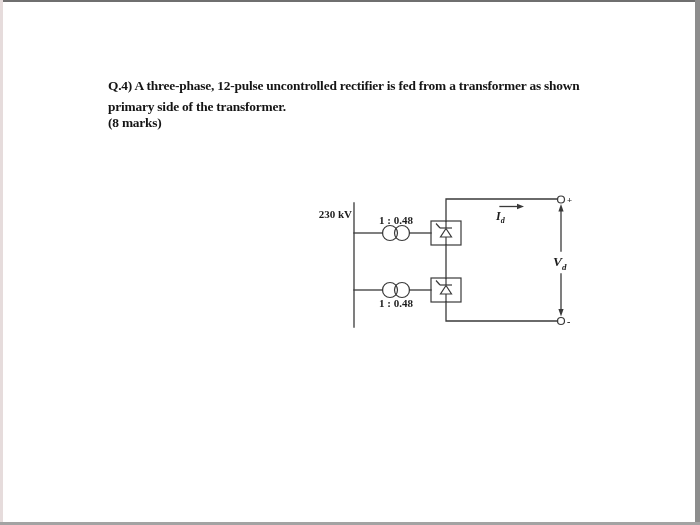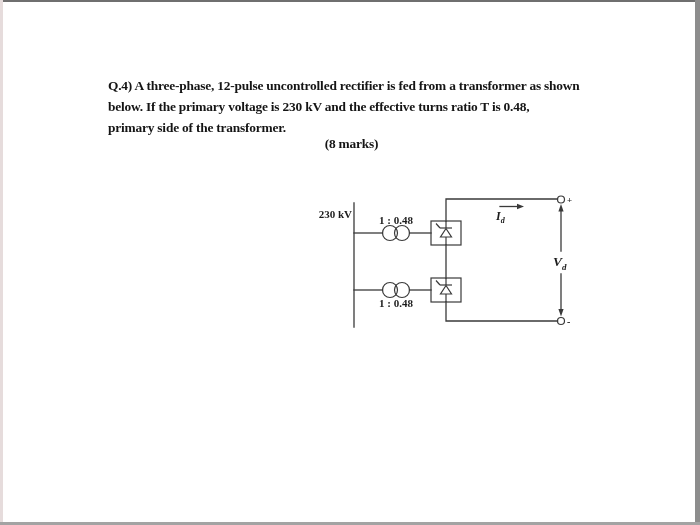--- a/index.html
+++ b/index.html
@@ -15,42 +15,41 @@
   .edge-bottom{position:absolute;bottom:0;left:0;width:700px;height:3px;background:#a3a3a3;}
 
   
   .question{
     position:absolute;left:108px;top:46px;width:487px;
     font-size:13.4px;line-height:21px;font-weight:bold;
     letter-spacing:-0.2px;color:#151515;margin-top:29px;
   }
   .q-line{white-space:nowrap;}
   .q-line sub{font-size:0.68em;line-height:0;}
-  .marks-line{text-align:center;margin-top:-5px;}
+  .marks-line{text-align:left;margin-top:-5px;}
 
   
   .diagram{position:absolute;left:310px;top:185px;width:310px;height:155px;}
   .diagram svg{display:block;width:310px;height:155px;}
   .wire{stroke:#3a3a3a;stroke-width:1.3;fill:none;stroke-linecap:square;}
   .sym{stroke:#3a3a3a;stroke-width:1.2;fill:none;}
   .ah{fill:#3a3a3a;stroke:none;}
   .dtext{fill:#1c1c1c;stroke:none;font-family:"Liberation Serif",serif;font-weight:bold;}
   .ital{font-style:italic;}
 </style>
 </head>
 <body>
 
 <div class="edge-top"></div>
 <div class="edge-left"></div>
 <div class="edge-right"></div>
 <div class="edge-bottom"></div>
 
 <div class="question">
   <div class="q-line">Q.4) A three-phase, 12-pulse uncontrolled rectifier is fed from a transformer as shown</div>
-  <div class="q-line">below. If the primary voltage is 230 kV and the effective turns ratio T is 0.48,</div>
   <div class="q-line">primary side of the transformer.</div>
   <div class="q-line marks-line">(8 marks)</div>
 </div>
 
 <div class="diagram">
   <svg viewBox="0 0 310 155" xmlns="http://www.w3.org/2000/svg">
 
     <line class="wire" x1="44" y1="18" x2="44" y2="142"></line>
     <text class="dtext" x="42" y="33" text-anchor="end" font-size="11">230 kV</text>
 

